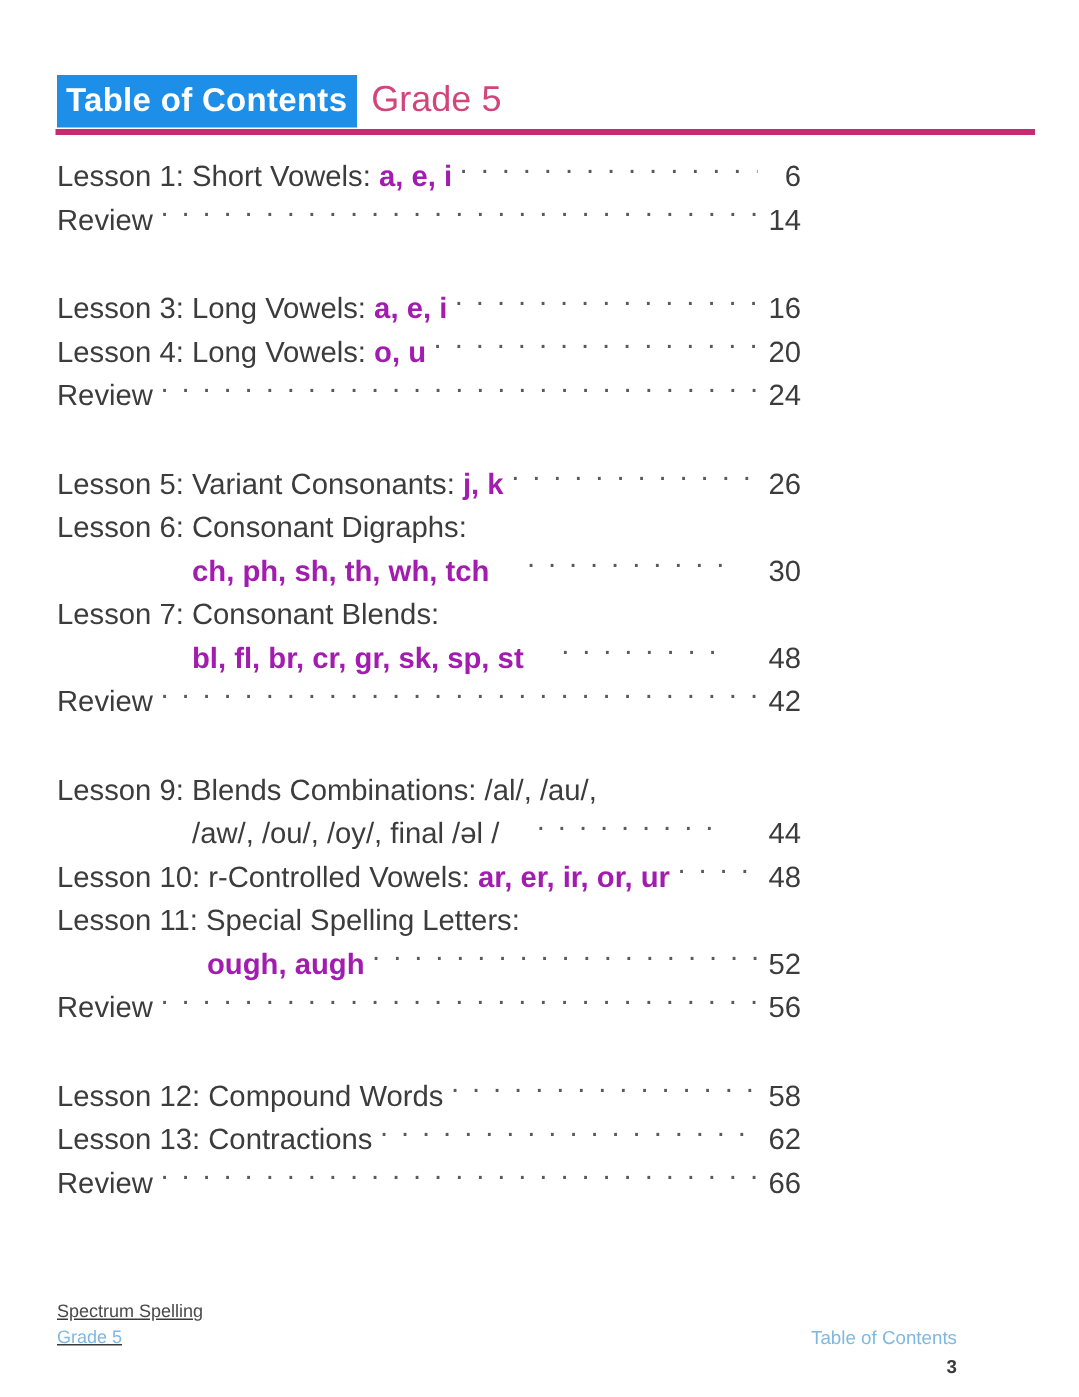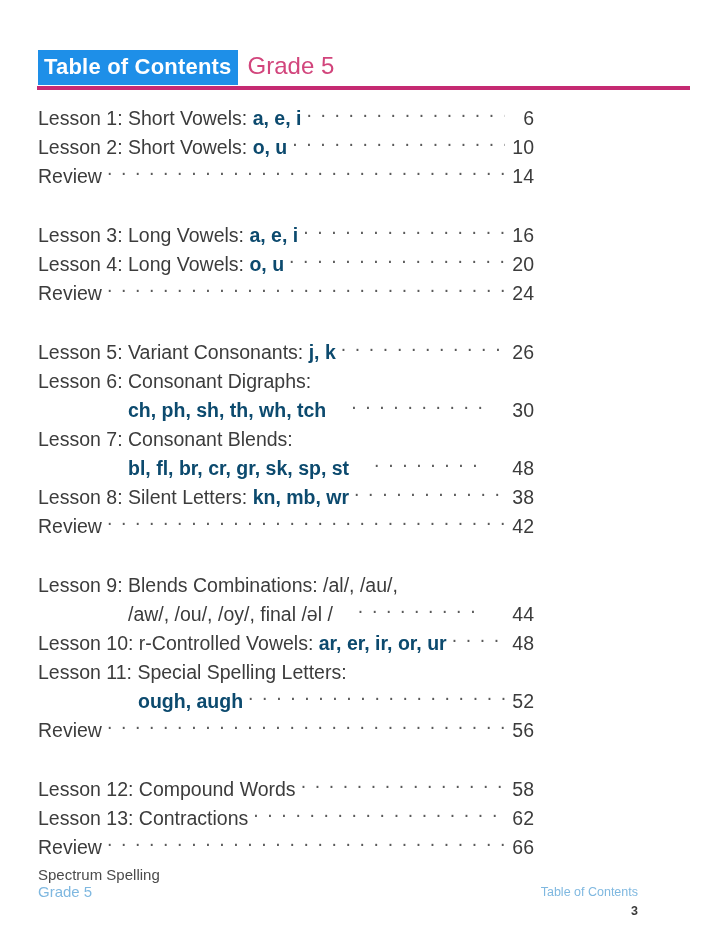--- a/index.html
+++ b/index.html
@@ -105,29 +105,30 @@
   .entry .page-num {
     flex: 0 0 auto;
     text-align: right;
     min-width: 26px;
   }
   .entry.no-leader .leader::after { content: ""; }
 
   .entry.cont-1 { padding-left: 90px; gap: 20px; }
   .entry.cont-2 { padding-left: 100px; }
 
-  .ph { font-weight: bold; color: #0c4a6e; }
+  .ph { font-weight: bold; color: #a21caf; }
 
   
   .footer-left {
     position: absolute;
     left: 38px;
     top: 866px;
-    font-size: 15px;
+    font-size: 12px;
     line-height: 17px;
+    text-decoration: underline;
   }
   .footer-left .book { color: #4a4a4a; }
   .footer-left .grade { color: #7fb8e0; }
 
   .footer-right {
     position: absolute;
     right: 29px;
     top: 884px;
     text-align: right;
     font-size: 12.5px;
@@ -154,25 +155,20 @@
   <div class="rule"></div>
 
   <div class="toc" id="toc-body">
       <div class="group">
         <div class="entry">
           <span class="label"><span>Lesson 1: Short Vowels: </span><span class="ph">a, e, i</span></span>
           <span class="leader"></span>
           <span class="page-num">6</span>
         </div>
         <div class="entry">
-          <span class="label"><span>Lesson 2: Short Vowels: </span><span class="ph">o, u</span></span>
-          <span class="leader"></span>
-          <span class="page-num">10</span>
-        </div>
-        <div class="entry">
           <span class="label"><span>Review</span></span>
           <span class="leader"></span>
           <span class="page-num">14</span>
         </div>
       </div>
       <div class="group">
         <div class="entry">
           <span class="label"><span>Lesson 3: Long Vowels: </span><span class="ph">a, e, i</span></span>
           <span class="leader"></span>
           <span class="page-num">16</span>
@@ -206,25 +202,20 @@
         </div>
         <div class="entry no-leader">
           <span class="label"><span>Lesson 7: Consonant Blends:</span></span>
           <span class="leader"></span>
           <span class="page-num"></span>
         </div>
         <div class="entry cont-1">
           <span class="label"><span class="ph">bl, fl, br, cr, gr, sk, sp, st</span></span>
           <span class="leader"></span>
           <span class="page-num">48</span>
-        </div>
-        <div class="entry">
-          <span class="label"><span>Lesson 8: Silent Letters: </span><span class="ph">kn, mb, wr</span></span>
-          <span class="leader"></span>
-          <span class="page-num">38</span>
         </div>
         <div class="entry">
           <span class="label"><span>Review</span></span>
           <span class="leader"></span>
           <span class="page-num">42</span>
         </div>
       </div>
       <div class="group">
         <div class="entry no-leader">
           <span class="label"><span>Lesson 9: Blends Combinations: /al/, /au/,</span></span>

